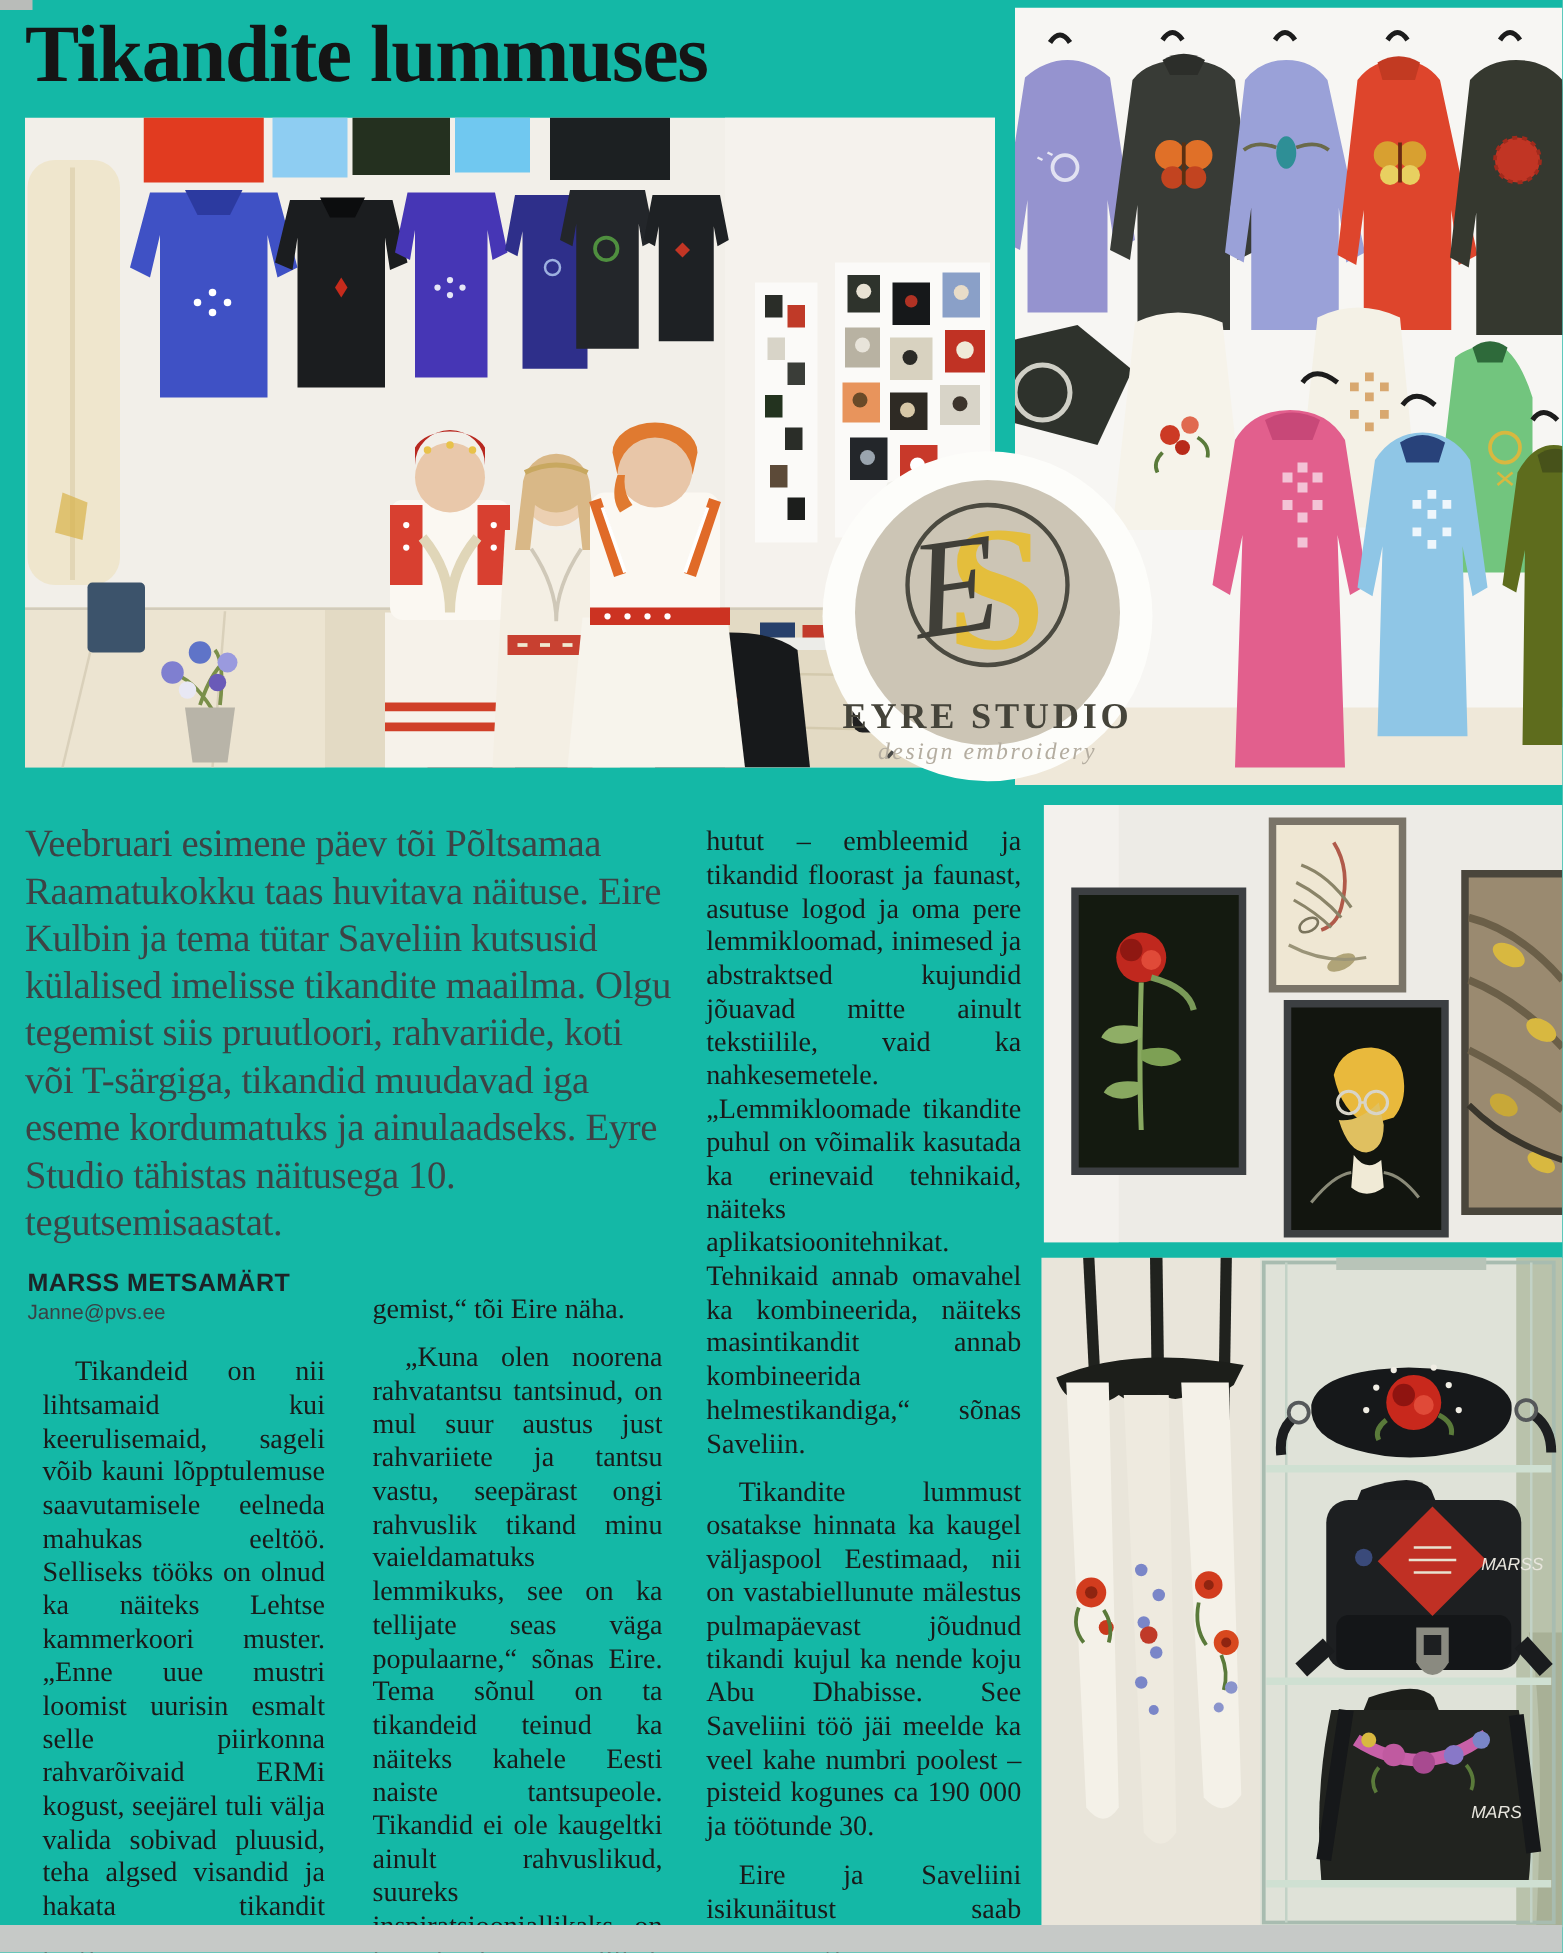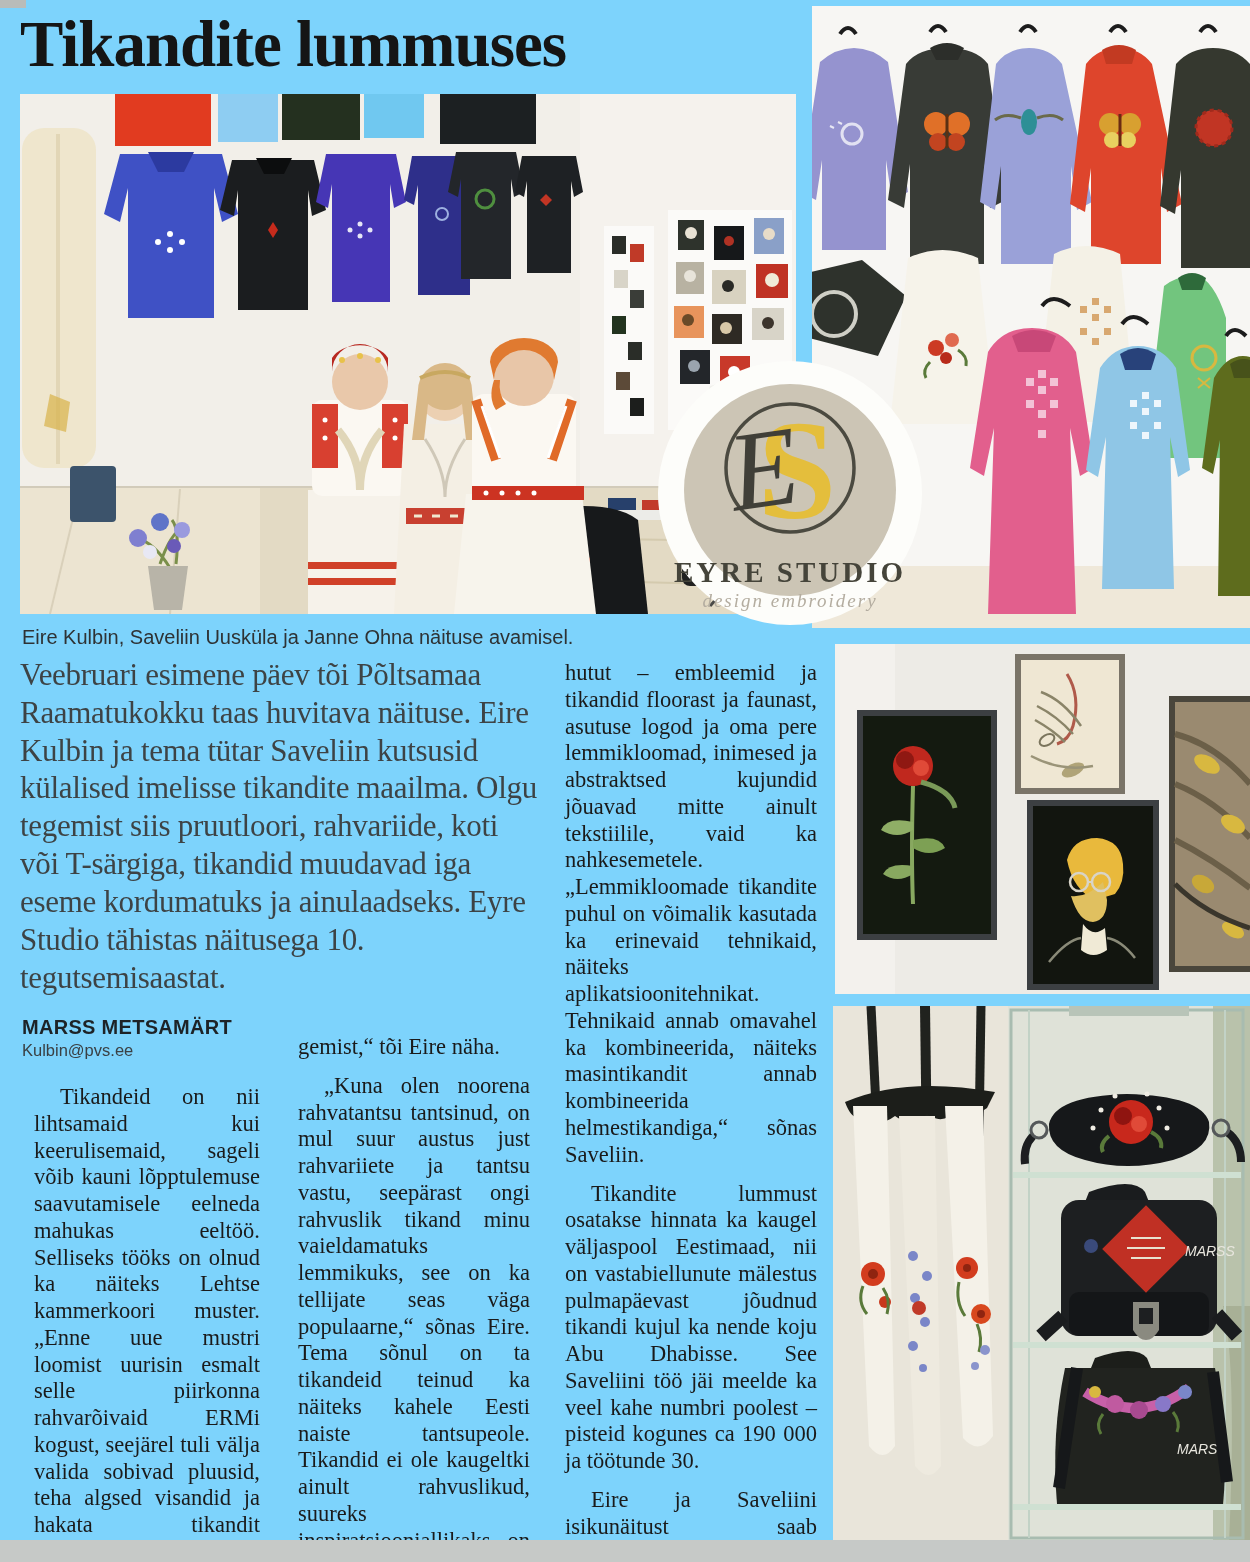--- a/index.html
+++ b/index.html
@@ -1,21 +1,21 @@
 <!DOCTYPE html>
 <html lang="et"><head>
 <meta charset="utf-8">
 <style>
   html,body{margin:0;padding:0;}
   body{background:#e9e8e4;}
   .page{
     position:relative;
     width:1250px;height:1562px;
     margin:0 auto;
-    background:#7dd3fc;
+    background:#14b8a6;
     overflow:hidden;
     font-family:"Liberation Serif","DejaVu Serif",serif;
   }
   .headline{
     position:absolute;left:20px;top:10px;width:700px;
     font-family:"Liberation Serif","DejaVu Serif",serif;
     font-size:65px;font-weight:700;color:#151515;
     letter-spacing:-1px;margin:0;line-height:1.05;
   }
   .photo{position:absolute;display:block;}
@@ -373,27 +373,26 @@
       <circle cx="133" cy="133" r="132" fill="#fdfdfa"></circle>
       <circle cx="133" cy="130" r="106" fill="#ccc5b5"></circle>
       <circle cx="133" cy="108" r="64" fill="none" stroke="#4b4a40" stroke-width="3.5"></circle>
       <text x="140" y="158" text-anchor="middle" font-family="Liberation Serif, serif" font-weight="700" font-size="142" fill="#e4be3c">S</text>
       <text x="112" y="146" text-anchor="middle" font-family="Liberation Serif, serif" font-style="italic" font-size="112" fill="#403f38" transform="rotate(-8 112 146)">E</text>
       <text x="133" y="222" text-anchor="middle" font-family="Liberation Serif, serif" font-weight="700" font-size="29" letter-spacing="3" fill="#45443a">EYRE STUDIO</text>
       <text x="133" y="247" text-anchor="middle" font-family="Liberation Serif, serif" font-style="italic" font-size="19" letter-spacing="2" fill="#b4ada0">design embroidery</text>
     </svg>
   </figure>
 
-  <figcaption class="caption">Eire Kulbin, Saveliin Uusküla ja Janne Ohna näituse avamisel.</figcaption>
 
   <div class="lead">Veebruari esimene päev tõi Põltsamaa Raamatukokku taas huvitava näituse. Eire Kulbin ja tema tütar Saveliin kutsusid külalised imelisse tikandite maailma. Olgu tegemist siis pruutloori, rahvariide, koti või T-särgiga, tikandid muudavad iga eseme kordumatuks ja ainulaadseks. Eyre Studio tähistas näitusega 10. tegutsemisaastat.</div>
 
   <div class="author">
     <div class="name">MARSS METSAMÄRT</div>
-    <div class="email">Kulbin@pvs.ee</div>
+    <div class="email">Janne@pvs.ee</div>
   </div>
 
   <div class="col col1">
     <p class="indent">Tikandeid on nii lihtsamaid kui keerulisemaid, sageli võib kauni lõpptulemuse saavutamisele eelneda mahukas eeltöö. Selliseks tööks on olnud ka näiteks Lehtse kammerkoori muster. „Enne uue mustri loomist uurisin esmalt selle piirkonna rahvarõivaid ERMi kogust, seejärel tuli välja valida sobivad pluusid, teha algsed visandid ja hakata tikandit programmeerima. Alles pärast proovitikandite heakskiitmist sain alustada tikandite te-</p>
   </div>
   <div class="col col2">
     <p>gemist,“ tõi Eire näha.</p>
     <p class="indent">„Kuna olen noorena rahvatantsu tantsinud, on mul suur austus just rahvariiete ja tantsu vastu, seepärast ongi rahvuslik tikand minu vaieldamatuks lemmikuks, see on ka tellijate seas väga populaarne,“ sõnas Eire. Tema sõnul on ta tikandeid teinud ka näiteks kahele Eesti naiste tantsupeole. Tikandid ei ole kaugeltki ainult rahvuslikud, suureks inspiratsiooniallikaks on ka loodus – lilled, liblikad ja putukad. Valikuid, kuhu ja mida tikkida on aga tõesti to-</p>
   </div>
   <div class="col col3">

